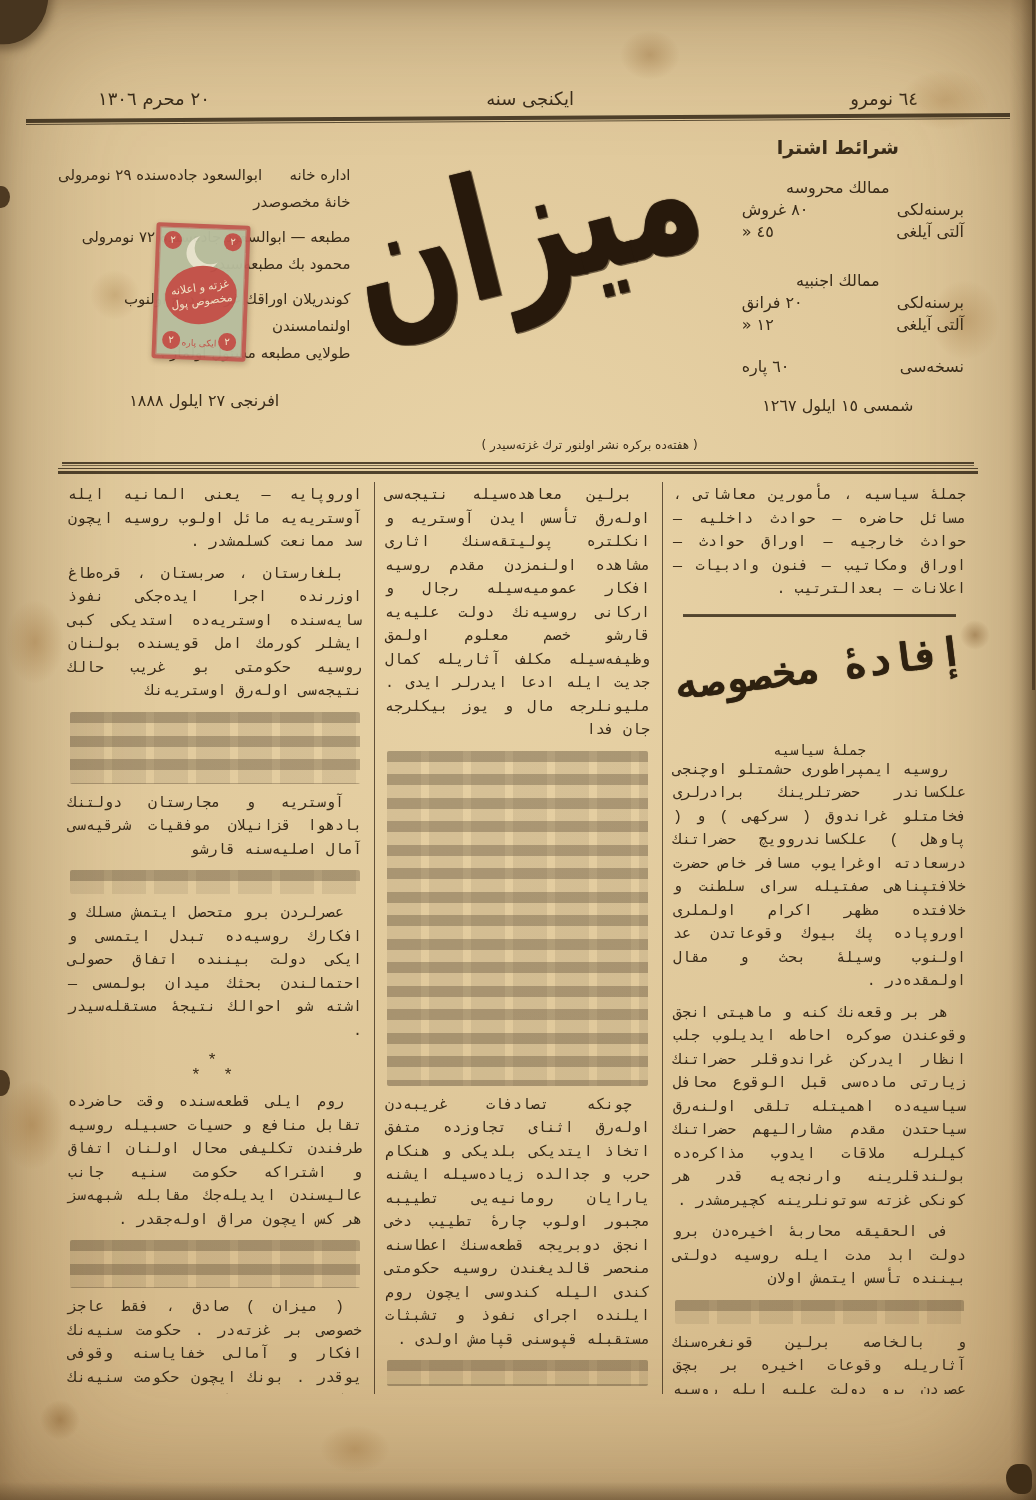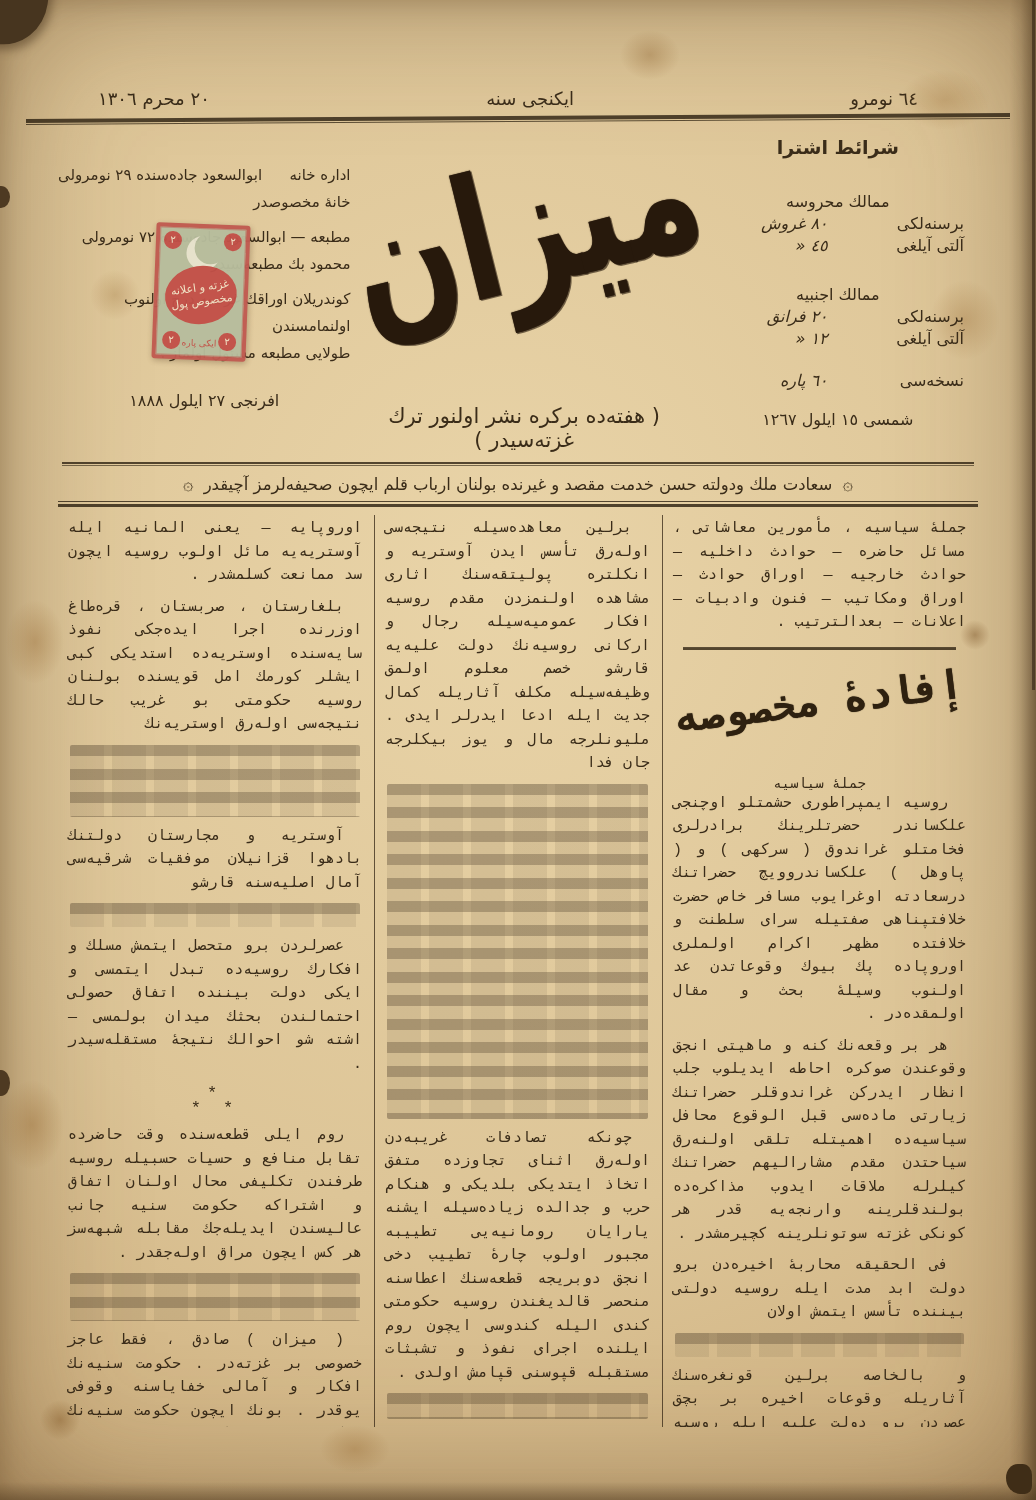--- a/index.html
+++ b/index.html
@@ -30,30 +30,30 @@
   .rule-top{margin:7px 26px 0 26px;height:6px;border-top:4px solid rgba(47,35,18,.82);
     border-bottom:1.5px solid rgba(47,35,18,.75);transform:rotate(-.35deg);}
   .header{display:flex;margin:10px 58px 0 58px;height:322px;}
   .hcol{position:relative;}
   .h-sub{width:322px;padding-top:4px;}
   .h-mast{flex:1;position:relative;}
   .h-contact{width:336px;padding-top:4px;}
   .h-head{text-align:center;font-size:19px;font-weight:bold;letter-spacing:1px;}
   .grp-head{text-align:center;font-size:16px;margin-top:24px;}
   .srow{display:flex;justify-content:space-between;font-size:16px;padding:3px 14px 0 44px;}
-  .sval{min-width:86px;text-align:right;font-style:italic;}
+  .sval{min-width:86px;text-align:left;}
   .srow-copy{margin-top:20px;}
   .h-date{text-align:center;font-size:16px;margin-top:20px;}
   .c-line{font-size:15px;line-height:27px;}
   .c-line.flexline{display:flex;justify-content:space-between;margin-top:26px;}
   .c-ad{margin-top:12px;padding-right:8px;}
   .mast-title{font-size:122px;font-weight:bold;color:#27190c;text-align:center;margin-top:26px;
     transform:rotate(-14deg) scale(1.02,1.38);transform-origin:center;
     text-shadow:0 0 1px #27190c, 1px 1px 0 rgba(39,25,12,.6);}
-  .mast-sub{position:absolute;bottom:2px;width:100%;text-align:center;font-size:21px;}
+  .mast-sub{position:absolute;bottom:2px;width:100%;text-align:right;font-size:12px;}
   
   .stamp{position:absolute;top:92px;left:96px;width:94px;height:136px;z-index:3;
     background:#b7bd9d;border:4px solid #c05a50;border-radius:3px;transform:rotate(2.2deg);
     box-shadow:0 0 0 1px rgba(192,90,80,.5) inset, 1px 2px 6px rgba(80,55,30,.35);opacity:.96;}
   .stamp-crescent{position:absolute;top:8px;left:27px;width:34px;height:34px;border-radius:50%;
     background:#e7e3cd;}
   .stamp-crescent::after{content:"";position:absolute;top:-4px;left:8px;width:32px;height:32px;border-radius:50%;background:#b7bd9d;}
   .stamp-center{position:absolute;top:38px;left:7px;width:72px;height:58px;border-radius:50%;
     background:#c25048;color:#f2e4c8;display:flex;flex-direction:column;align-items:center;justify-content:center;
     font-size:11px;line-height:14px;text-align:center;transform:rotate(-10deg);}
@@ -117,21 +117,21 @@
     <span>٦٤ نومرو</span>
     <span>ايكنجى سنه</span>
     <span>٢٠ محرم ١٣٠٦</span>
   </div>
   <div class="rule-top"></div>
 
   <div class="header">
 
     <div class="hcol h-sub">
       <div class="h-head">شرائط اشترا</div>
-      <div class="grp-head" style="margin-top:34px;">ممالك محروسه</div>
+      <div class="grp-head" style="margin-top:20px;">ممالك محروسه</div>
       <div class="srow">
         <span>برسنه‌لكى</span>
         <span class="sval">٨٠ غروش</span>
       </div>
       <div class="srow">
         <span>آلتى آيلغى</span>
         <span class="sval">٤٥ «</span>
       </div>
       <div class="grp-head" style="margin-top:30px;">ممالك اجنبيه</div>
       <div class="srow">
@@ -175,23 +175,20 @@
           <span>مخصوص پول</span>
         </div>
         <div class="stamp-dot sd-bl">٢</div>
         <div class="stamp-dot sd-br">٢</div>
         <div class="stamp-bottom">ايكى پاره</div>
       </div>
     </div>
   </div>
 
   <div class="rule-motto-top"></div>
-  <div class="motto">
-    <span class="orn">۞</span><span>سعادت ملك ودولته حسن خدمت مقصد و غيرنده بولنان ارباب قلم ايچون صحيفه‌لرمز آچيقدر</span><span class="orn">۞</span>
-  </div>
   <div class="double-rule rule-motto-bottom"></div>
 
   <div class="body">
 
     <div class="col col-right">
       <p class="contents">جملهٔ سياسيه ، مأمورين معاشاتى ، مسائل حاضره — حوادث داخليه — حوادث خارجيه — اوراق حوادث — اوراق ومكاتيب — فنون وادبيات — اعلانات — بعدالترتيب .</p>
       <div class="rule-small"></div>
       <div class="ornate">إفادهٔ مخصوصه</div>
       <div class="subhead">جملهٔ سياسيه</div>
       <p class="indent p-after-head">روسيه ايمپراطورى حشمتلو اوچنجى علكساندر حضرتلرينك برادرلرى فخامتلو غراندوق ( سركهى ) و ( پاوهل ) علكساندروويچ حضراتنك درسعادته اوغرايوب مسافر خاص حضرت خلافتپناهى صفتيله سراى سلطنت و خلافتده مظهر اكرام اولملرى اوروپاده پك بيوك وقوعاتدن عد اولنوب وسيلهٔ بحث و مقال اولمقده‌در .</p>

